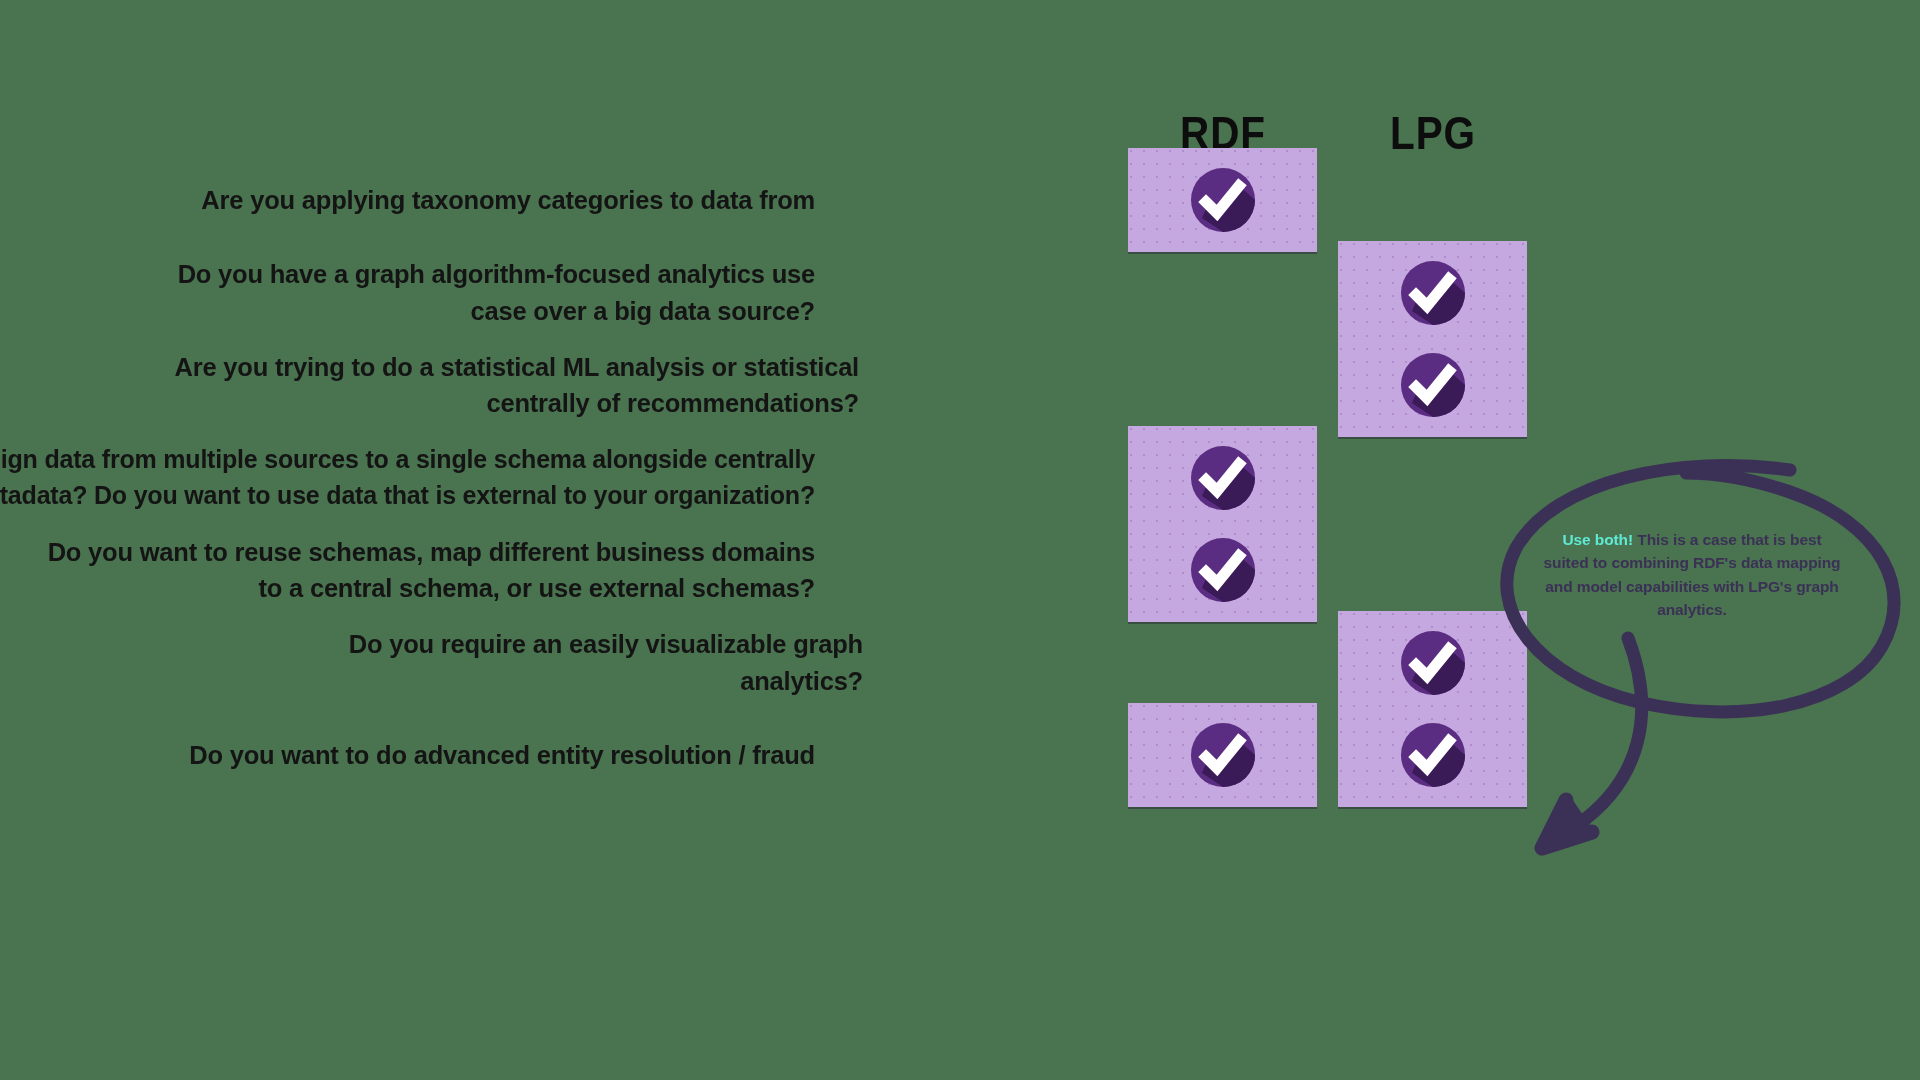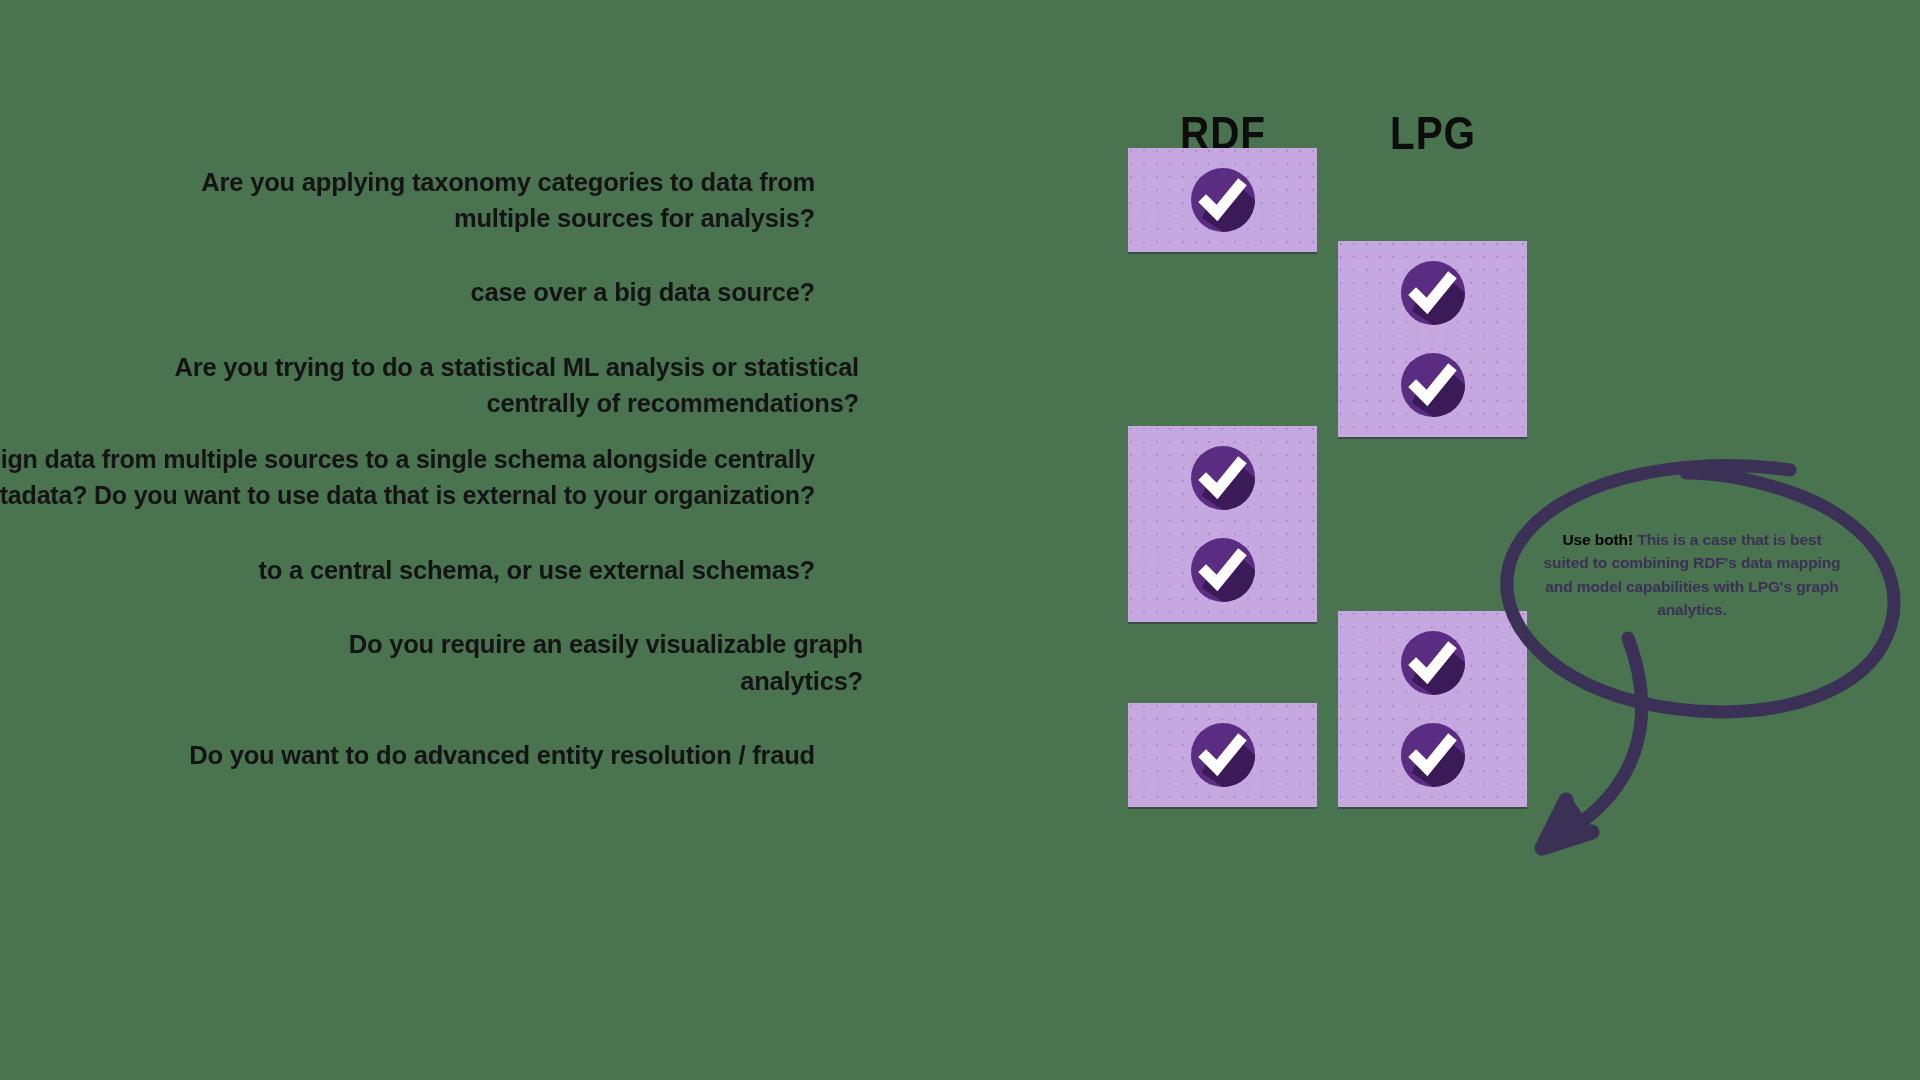--- a/index.html
+++ b/index.html
@@ -95,21 +95,21 @@
     top:88px;
     width:300px;
     text-align:center;
     font-size:15.5px;
     line-height:1.5;
     font-weight:700;
     color:#3b3055;
     letter-spacing:-0.1px;
   }
   #annot-lead {
-    color:#000000;
+    color:#5eead4;
     font-weight:700;
   }
   #arrow { position:absolute; left:1480px; top:620px; width:380px; height:300px; }
 </style>
 </head>
 <body>
 
 <div id="stage">
 
   <div class="col-header" id="hdr-rdf">RDF</div>
@@ -121,34 +121,34 @@
       <svg viewBox="0 0 68 68">
         <circle cx="34" cy="34" r="32" fill="#5b2d82"></circle>
         <path d="M34,66 A32,32 0 0 0 66,34 L47,17 L28,44 L19,38 L13,52 Z" fill="#3b1a58"></path>
         <path d="M17,36 L28,47 L50,20" fill="none" stroke="#ffffff" stroke-width="11" stroke-linecap="square" stroke-linejoin="miter"></path>
       </svg>
     </div>
   </div>
       <div class="qrow" style="top: 148px;">
     <div class="qtext">
           <span>Are you applying taxonomy categories to data from</span>
-          <span>multiple sources for analysis?</span>
         </div>
   </div>
       <div class="tile lpg" style="top: 240.5px;">
     <div class="badge">
       <svg viewBox="0 0 68 68">
         <circle cx="34" cy="34" r="32" fill="#5b2d82"></circle>
         <path d="M34,66 A32,32 0 0 0 66,34 L47,17 L28,44 L19,38 L13,52 Z" fill="#3b1a58"></path>
         <path d="M17,36 L28,47 L50,20" fill="none" stroke="#ffffff" stroke-width="11" stroke-linecap="square" stroke-linejoin="miter"></path>
       </svg>
     </div>
   </div>
       <div class="qrow" style="top: 240.5px;">
     <div class="qtext">
+          <span>Do you have a graph algorithm-focused analytics use</span>
           <span>case over a big data source?</span>
         </div>
   </div>
       <div class="tile lpg" style="top: 333px;">
     <div class="badge">
       <svg viewBox="0 0 68 68">
         <circle cx="34" cy="34" r="32" fill="#5b2d82"></circle>
         <path d="M34,66 A32,32 0 0 0 66,34 L47,17 L28,44 L19,38 L13,52 Z" fill="#3b1a58"></path>
         <path d="M17,36 L28,47 L50,20" fill="none" stroke="#ffffff" stroke-width="11" stroke-linecap="square" stroke-linejoin="miter"></path>
       </svg>
@@ -179,20 +179,21 @@
     <div class="badge">
       <svg viewBox="0 0 68 68">
         <circle cx="34" cy="34" r="32" fill="#5b2d82"></circle>
         <path d="M34,66 A32,32 0 0 0 66,34 L47,17 L28,44 L19,38 L13,52 Z" fill="#3b1a58"></path>
         <path d="M17,36 L28,47 L50,20" fill="none" stroke="#ffffff" stroke-width="11" stroke-linecap="square" stroke-linejoin="miter"></path>
       </svg>
     </div>
   </div>
       <div class="qrow" style="top: 518px;">
     <div class="qtext">
+          <span>Do you want to reuse schemas, map different business domains</span>
           <span>to a central schema, or use external schemas?</span>
         </div>
   </div>
       <div class="tile lpg" style="top: 610.5px;">
     <div class="badge">
       <svg viewBox="0 0 68 68">
         <circle cx="34" cy="34" r="32" fill="#5b2d82"></circle>
         <path d="M34,66 A32,32 0 0 0 66,34 L47,17 L28,44 L19,38 L13,52 Z" fill="#3b1a58"></path>
         <path d="M17,36 L28,47 L50,20" fill="none" stroke="#ffffff" stroke-width="11" stroke-linecap="square" stroke-linejoin="miter"></path>
       </svg>

